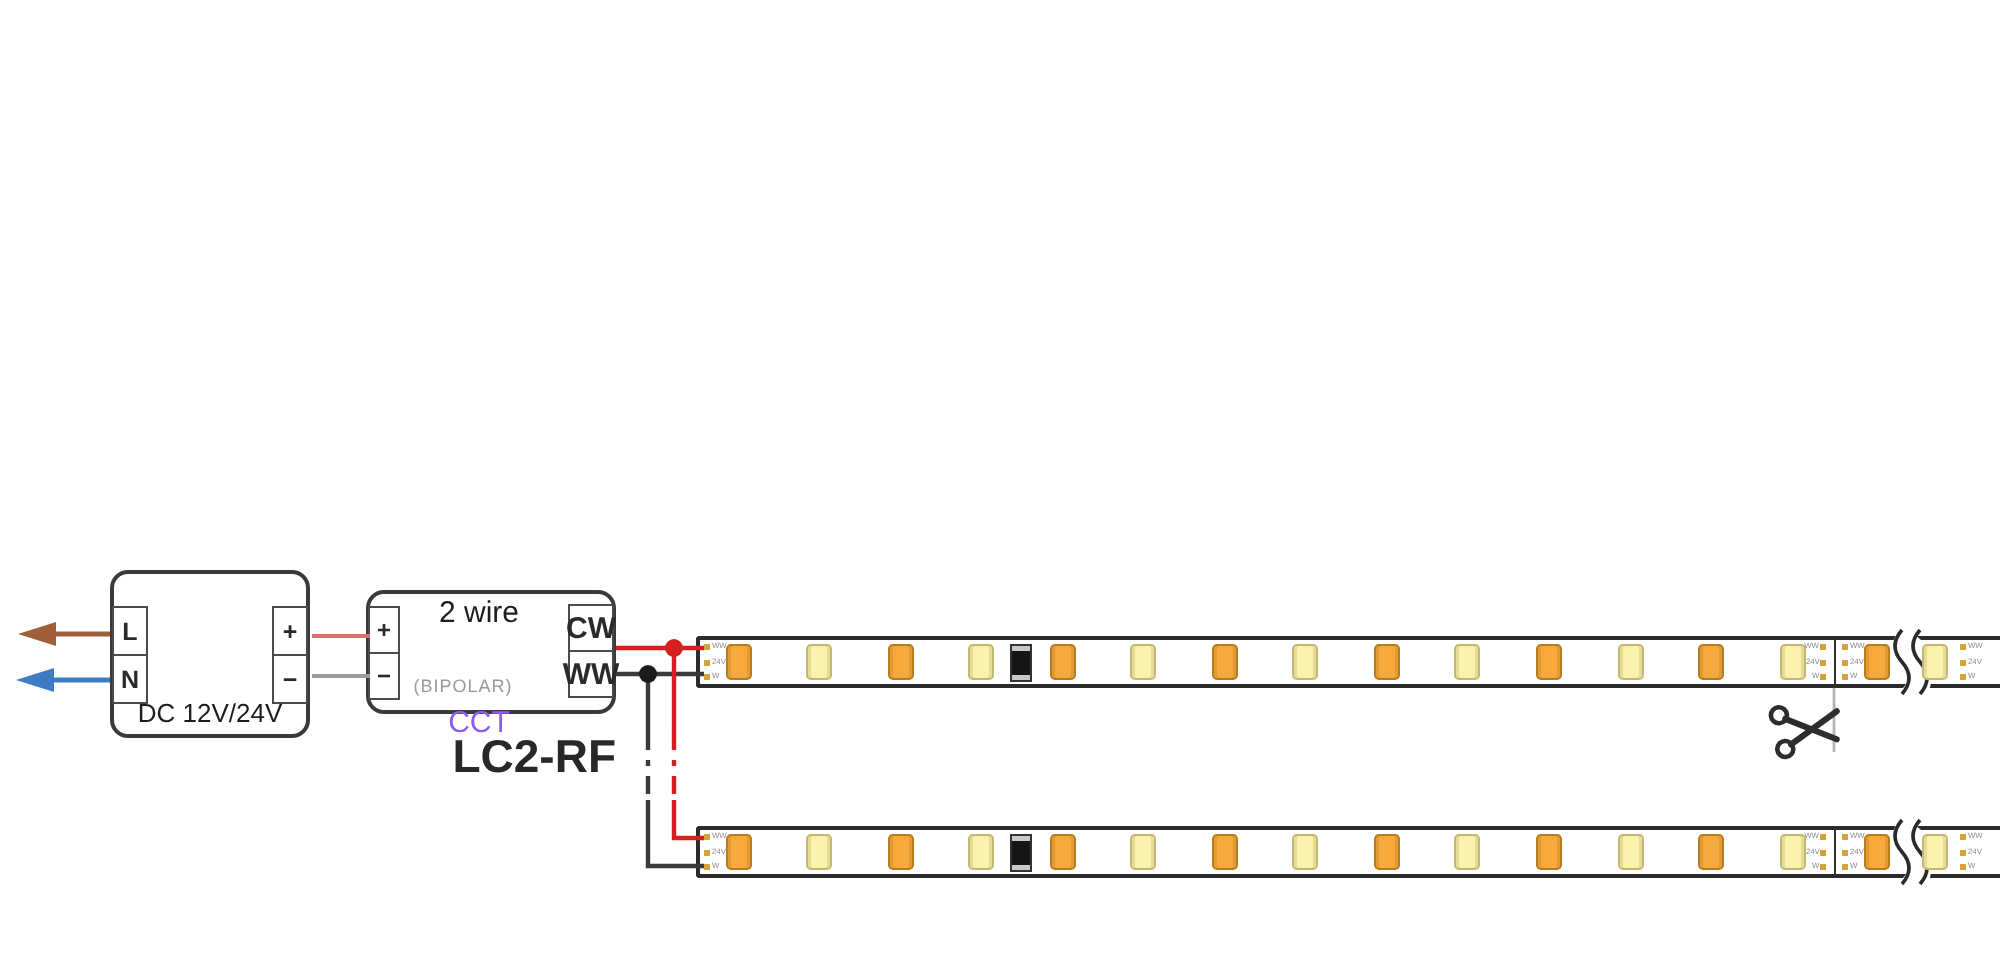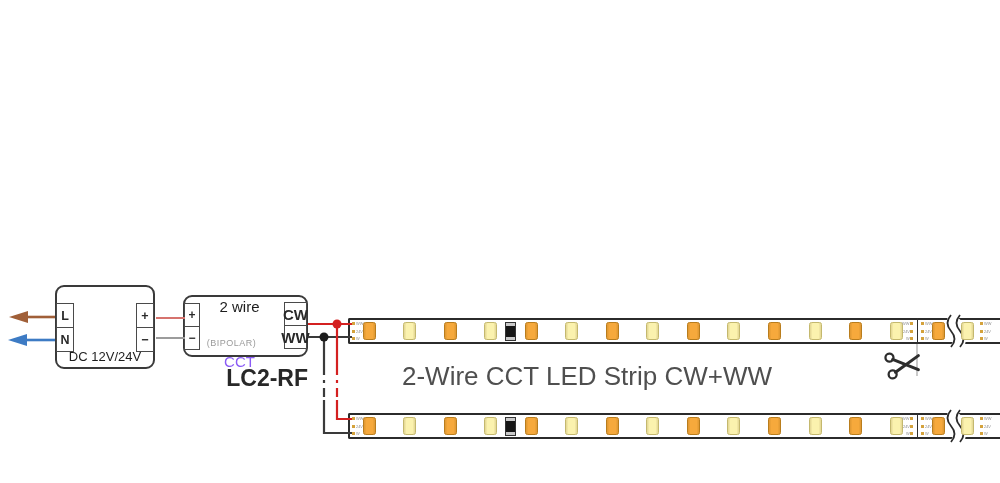--- a/index.html
+++ b/index.html
@@ -262,21 +262,20 @@
           <span class="pad-dot"></span>
           <span class="pad-lbl">24V</span>
         </div>
         <div class="pad-row">
           <span class="pad-dot"></span>
           <span class="pad-lbl">W</span>
         </div>
       </div>
     </div>
 
-  <div class="abs strip-label">2-Wire CCT LED Strip CW+WW</div>
 
   <svg class="wires" width="1000" height="483" viewBox="0 0 1000 483">
     <line x1="55" y1="317" x2="27" y2="317" class="w-arrL"></line>
     <polygon points="28,311 28,323 9,317" class="f-arrL"></polygon>
     <line x1="55" y1="340" x2="26" y2="340" class="w-arrN"></line>
     <polygon points="27,334 27,346 8,340" class="f-arrN"></polygon>
 
     <line x1="156" y1="318" x2="185" y2="318" class="w-live"></line>
     <line x1="156" y1="338" x2="185" y2="338" class="w-neutral"></line>
 

